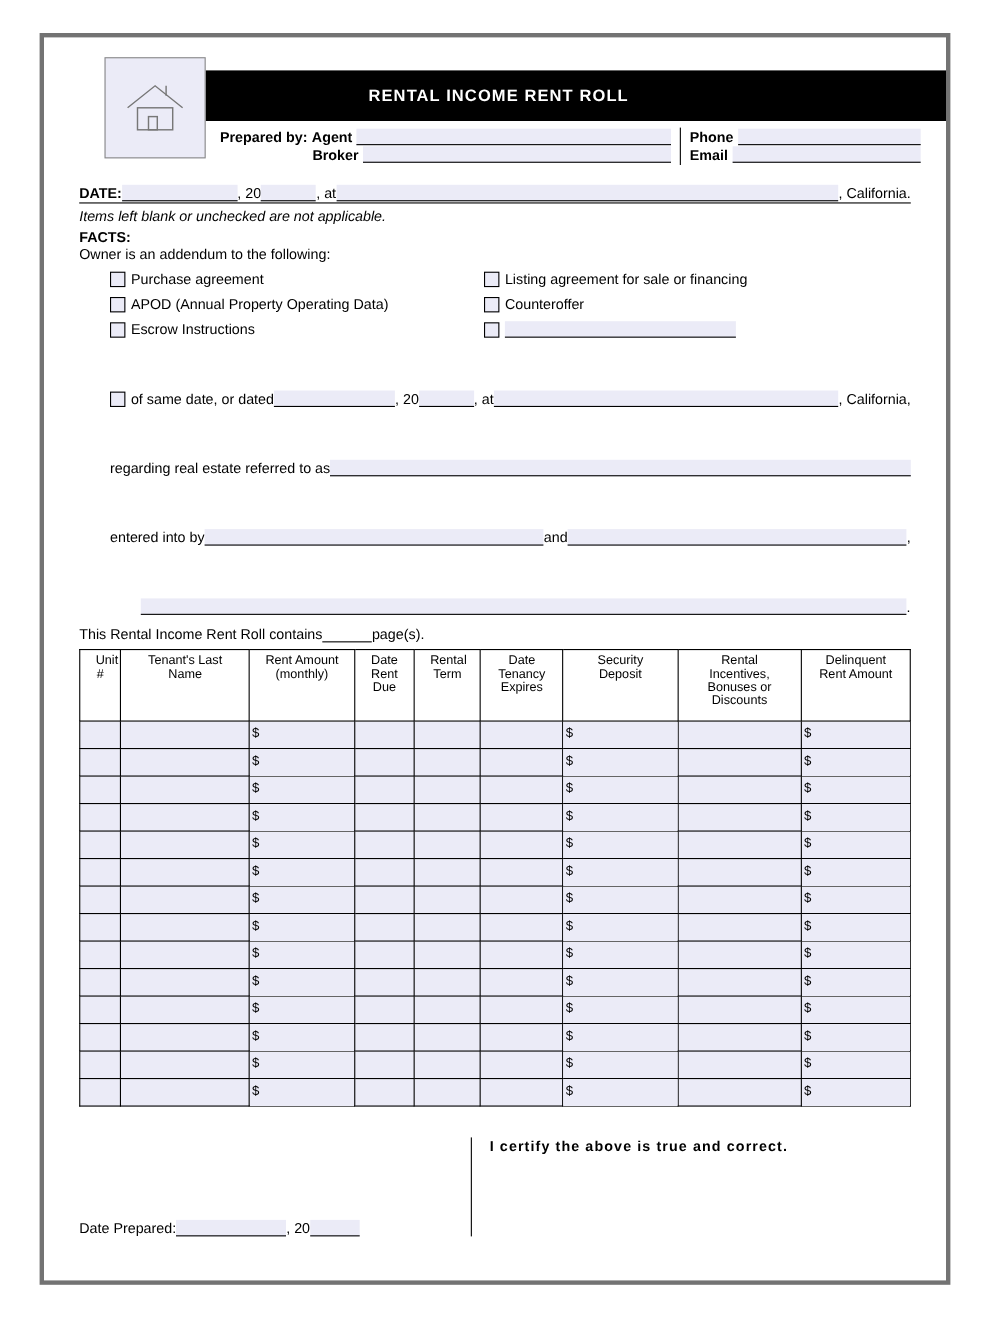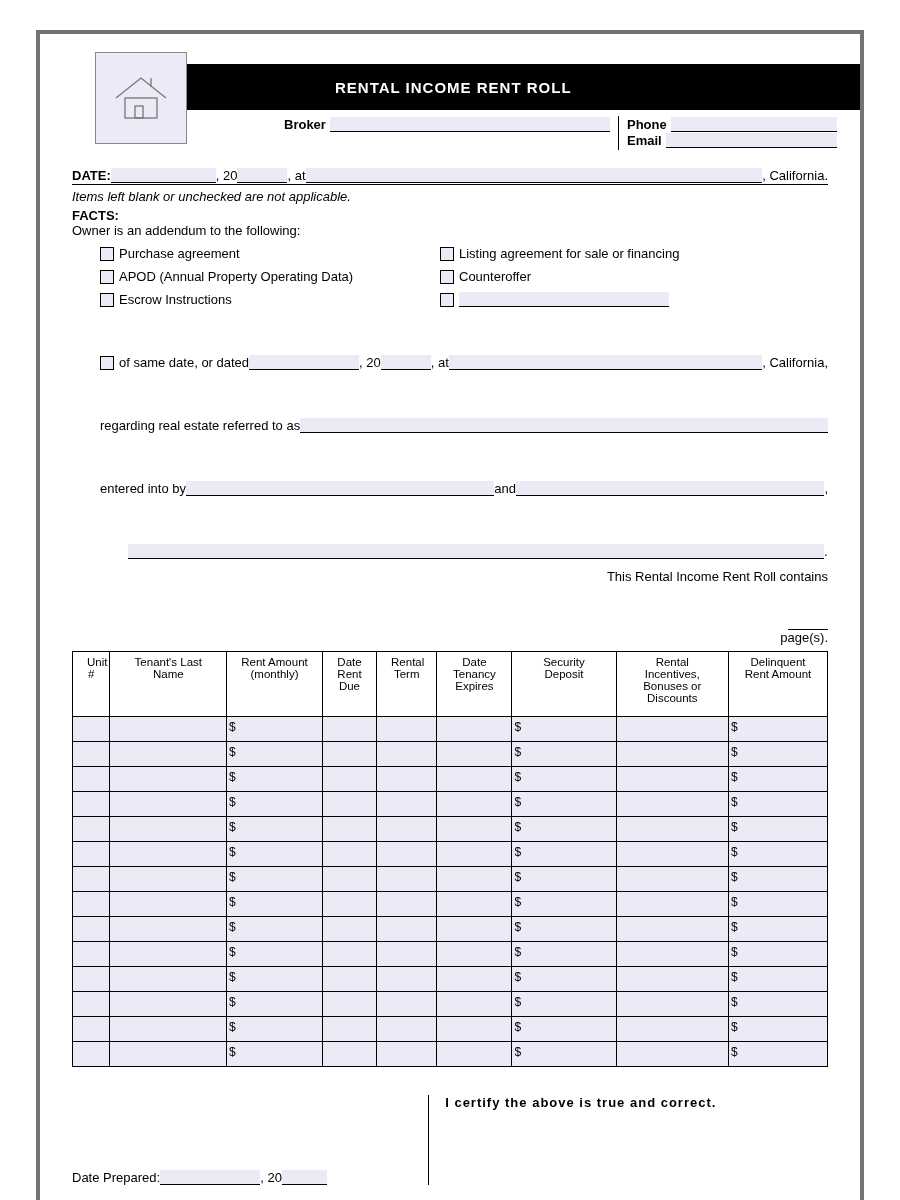--- a/index.html
+++ b/index.html
@@ -114,20 +114,25 @@
       <line x1="40" y1="5" x2="40" y2="14"></line>
     </svg>
   </div>
 
   <div class="band">
     <span>RENTAL INCOME RENT ROLL</span>
   </div>
 
   <div class="prepared">
     <div class="left">
+      <div class="lbl-pair">
+        <span class="lab b">Prepared by:</span>
+        <span class="lab b">Agent</span>
+        <span class="uline"></span>
+      </div>
       <div class="lbl-pair" style="padding-left:84px;">
         <span class="lab b">Broker</span>
         <span class="uline"></span>
       </div>
     </div>
     <div class="sep"></div>
     <div style="width:210px;">
       <div class="lbl-pair">
         <span class="lab b">Phone</span>
         <span class="uline"></span>
@@ -207,21 +212,21 @@
       <span class="uline" style="flex:1;"></span>
       <span> and </span>
       <span class="uline" style="flex:1;"></span>
       <span>,</span>
     </div>
     <div class="line pad" style="padding-left:56px;">
       <span class="uline" style="flex:1;"></span>
       <span style="width:4px;">.</span>
     </div>
 
-    <div class="line" style="margin-top:10px;flex-direction:column;">
+    <div class="line" style="margin-top:10px;">
       <span>This Rental Income Rent Roll contains </span>
       <span class="uline clear" style="flex:0 0 45px;"></span>
       <span> page(s).</span>
     </div>
 
     <table class="rent">
       <colgroup>
         <col style="width:36px">
           <col style="width:112px">
           <col style="width:92px">

